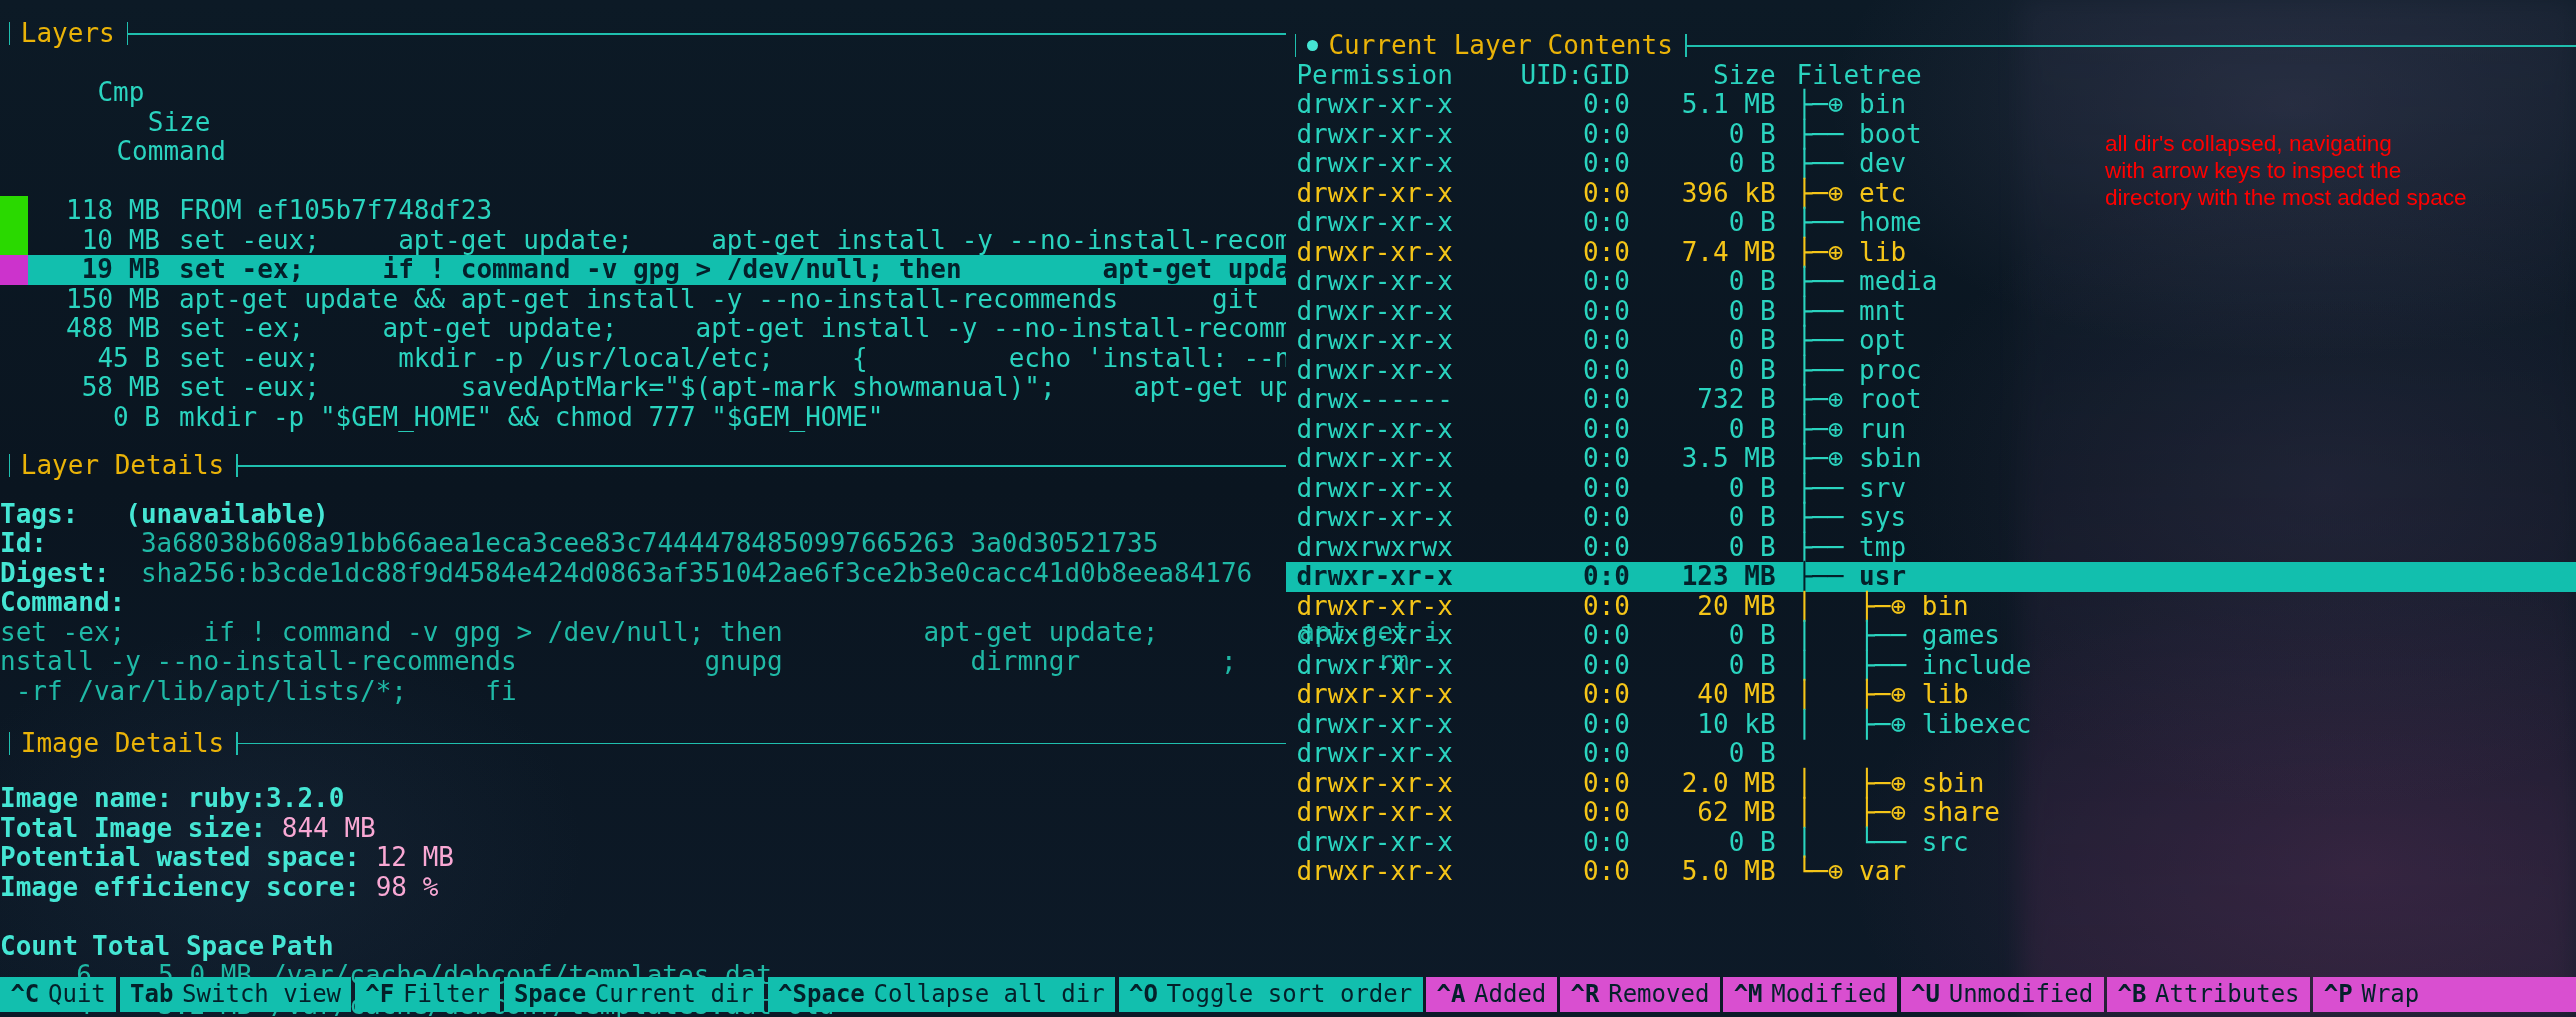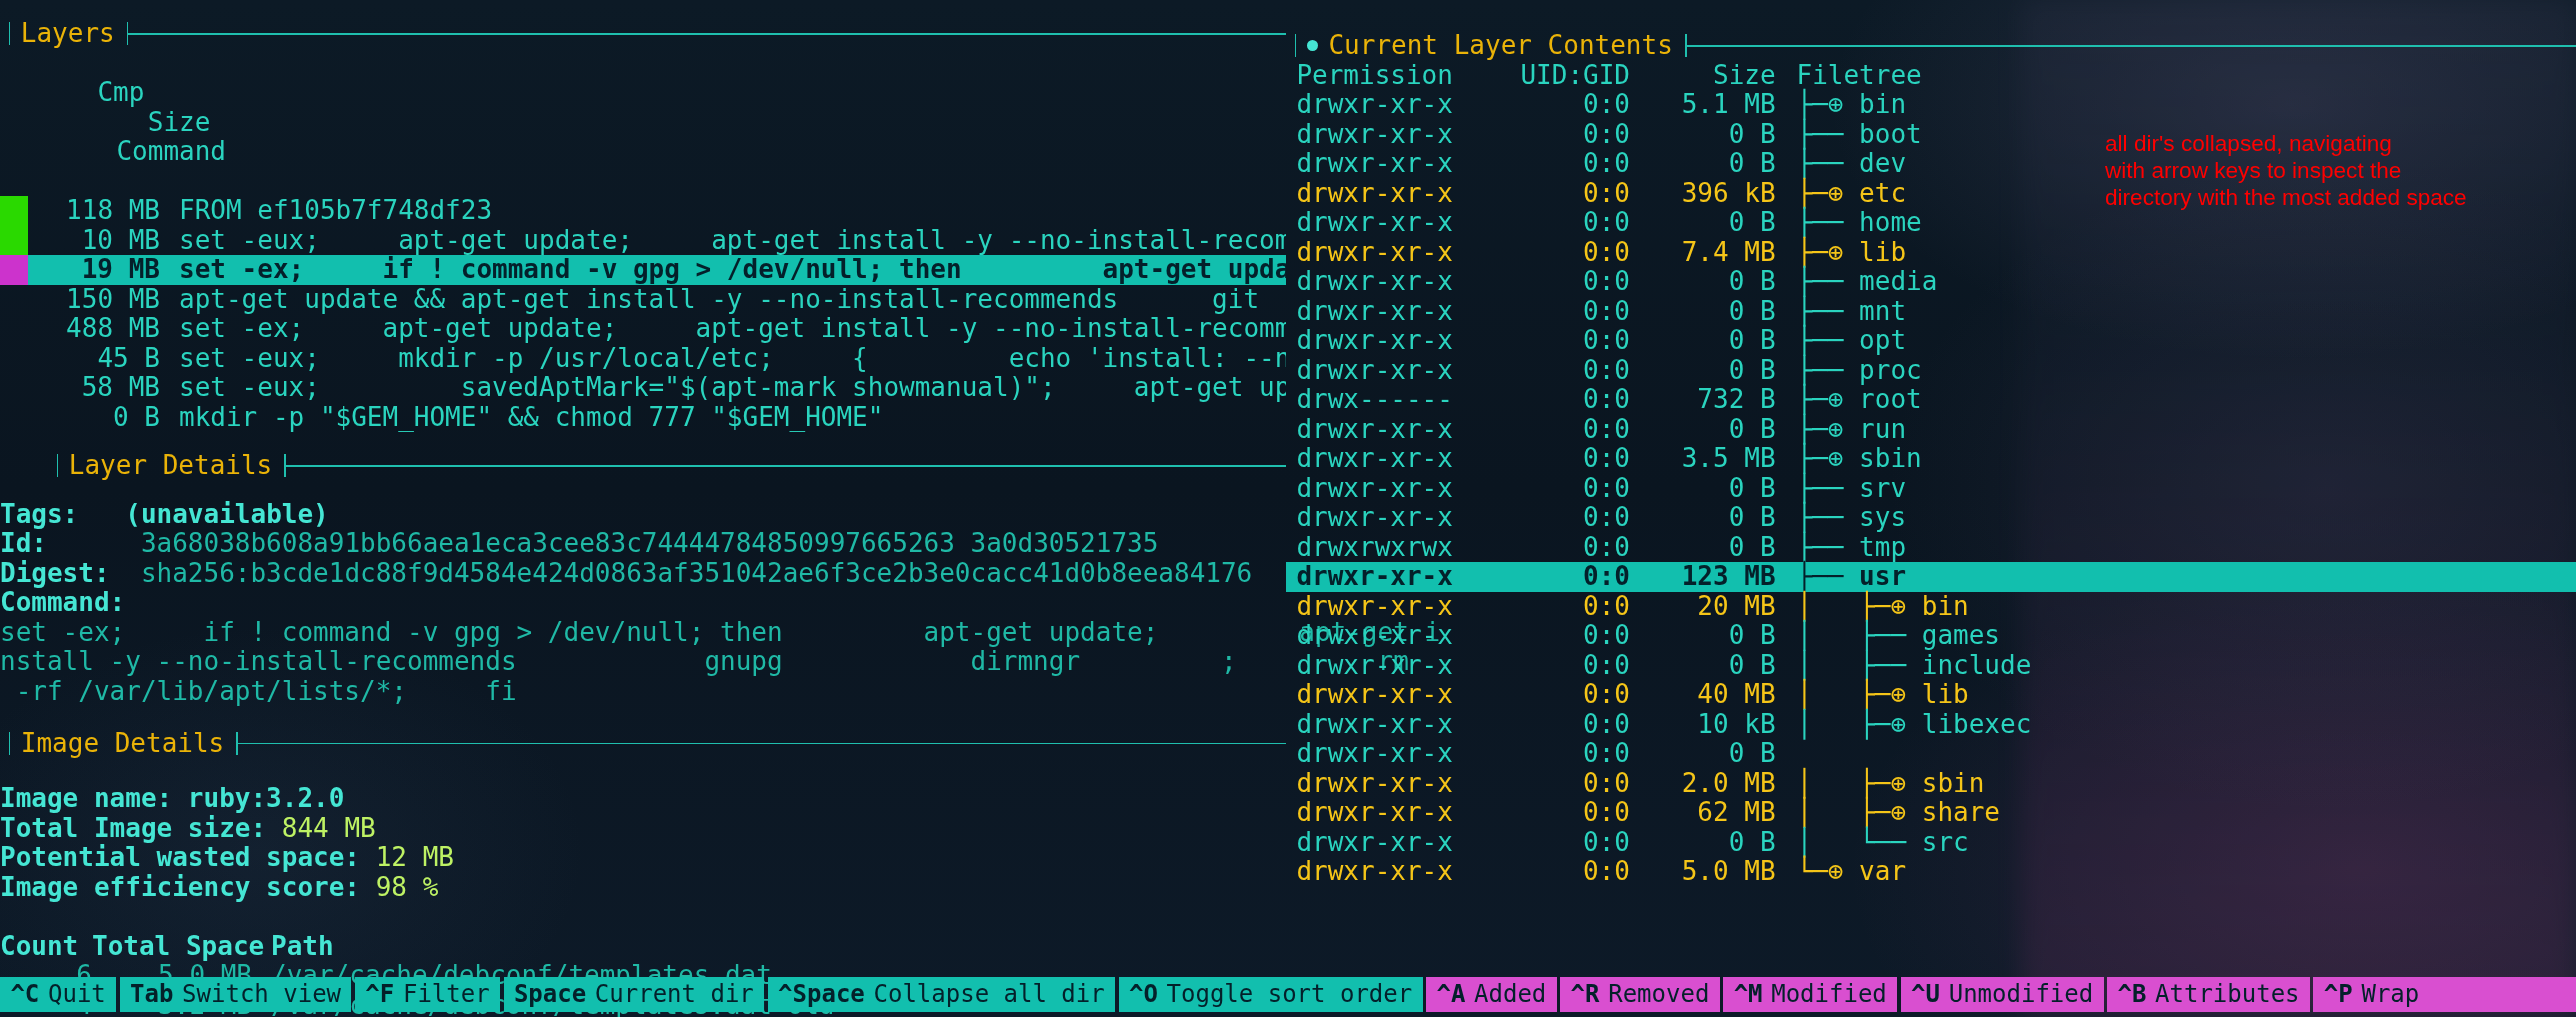--- a/index.html
+++ b/index.html
@@ -39,30 +39,30 @@
   .layer-row{display:flex;align-items:center;height:29.5px;white-space:pre;color:#2ad4bf;}
   .cmp{width:28px;height:29.5px;flex:0 0 28px;}
   .cmp.green{background:#2ad900;}
   .cmp.magenta{background:#cc33cc;}
   .cmp.none{background:transparent;}
   .lsize{display:inline-block;width:151px;text-align:right;padding-right:19px;box-sizing:border-box;}
   .lcmd{flex:1;overflow:hidden;}
   .layer-row.sel{background:#12bfae;color:#04202a;font-weight:bold;}
   .layer-row.sel .lsize,.layer-row.sel .lcmd{color:#04202a;}
 
-  .ldetails{margin-top:19px;padding-left:48px;}
+  .ldetails{margin-top:19px;}
   .kv{white-space:pre;color:#2ad4bf;height:29.5px;}
   .k{color:#45e6d4;font-weight:bold;}
   .v{color:#1fb9a6;}
   .cmdwrap{white-space:pre;color:#1fb9a6;height:29.5px;}
 
   .idetails{margin-top:22.6px;}
   .iline{white-space:pre;height:29.5px;}
   .iline .k{color:#45e6d4;font-weight:bold;margin-top:24px;}
-  .iline .v{color:#bef264;}
+  .iline .v{color:#f9a8d4;}
   .waste-hdr{color:#45e6d4;font-weight:bold;white-space:pre;height:29.5px;}
   .waste-row{color:#1fb9a6;white-space:pre;height:29.5px;}
 
   
   .right{position:absolute;left:1286px;top:12px;width:1290px;height:974px;}
   .file-row{display:flex;align-items:center;height:29.5px;white-space:pre;color:#2ad4bf;}
   .file-row.mod{color:#f5c518;}
   .file-row.sel{background:#12bfae;color:#04202a;font-weight:bold;}
   .perm{display:inline-block;width:170px;padding-left:10.4px;box-sizing:border-box;}
   .uid{display:inline-block;width:174px;text-align:right;box-sizing:border-box;}

